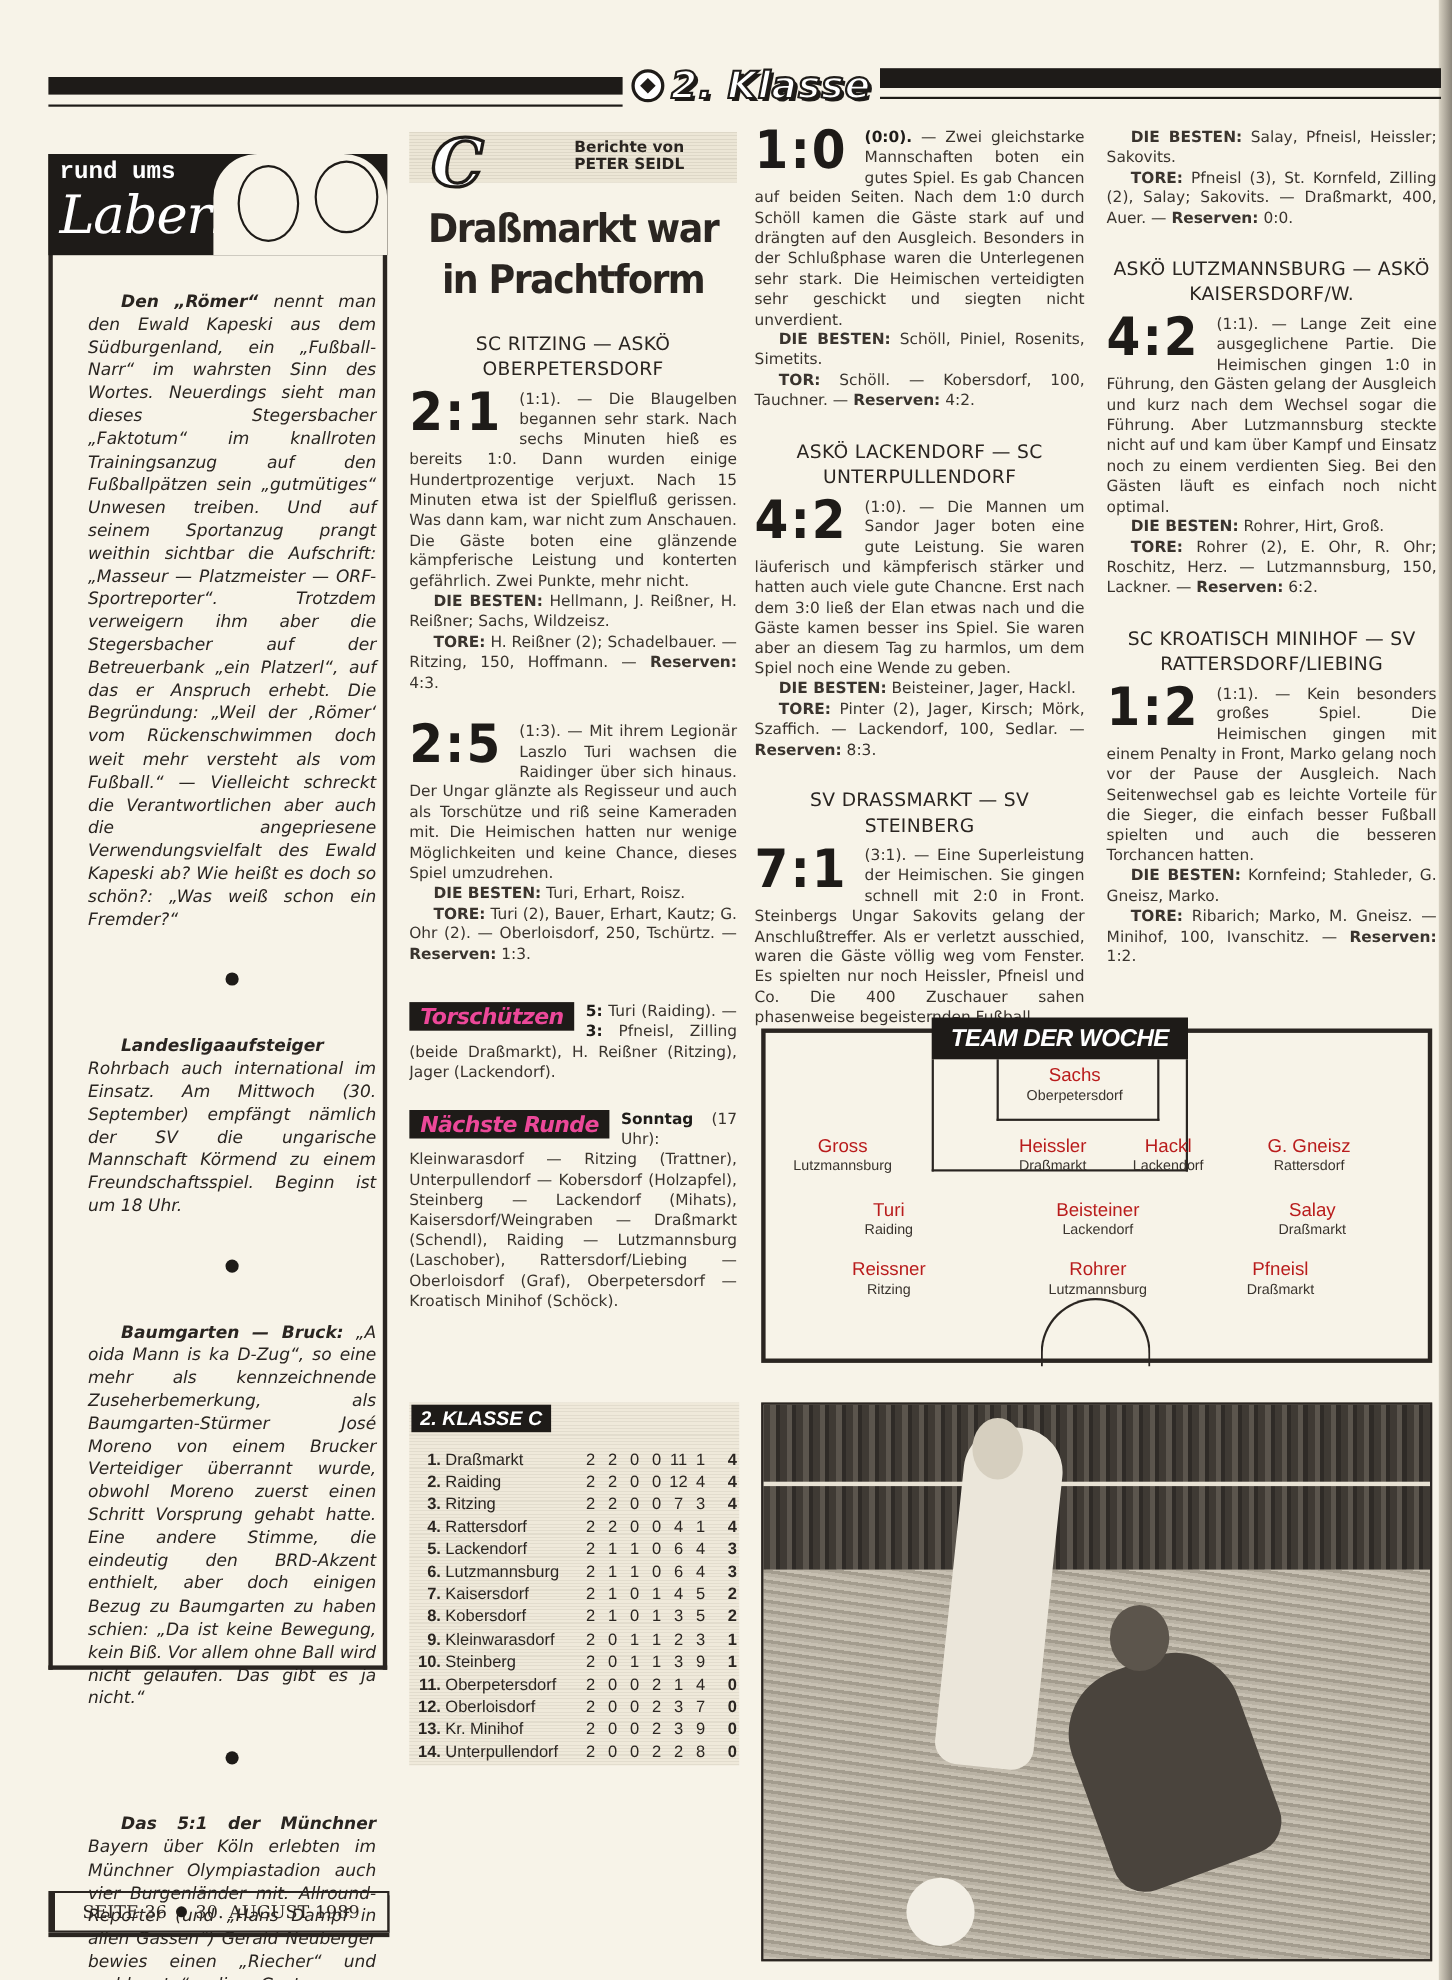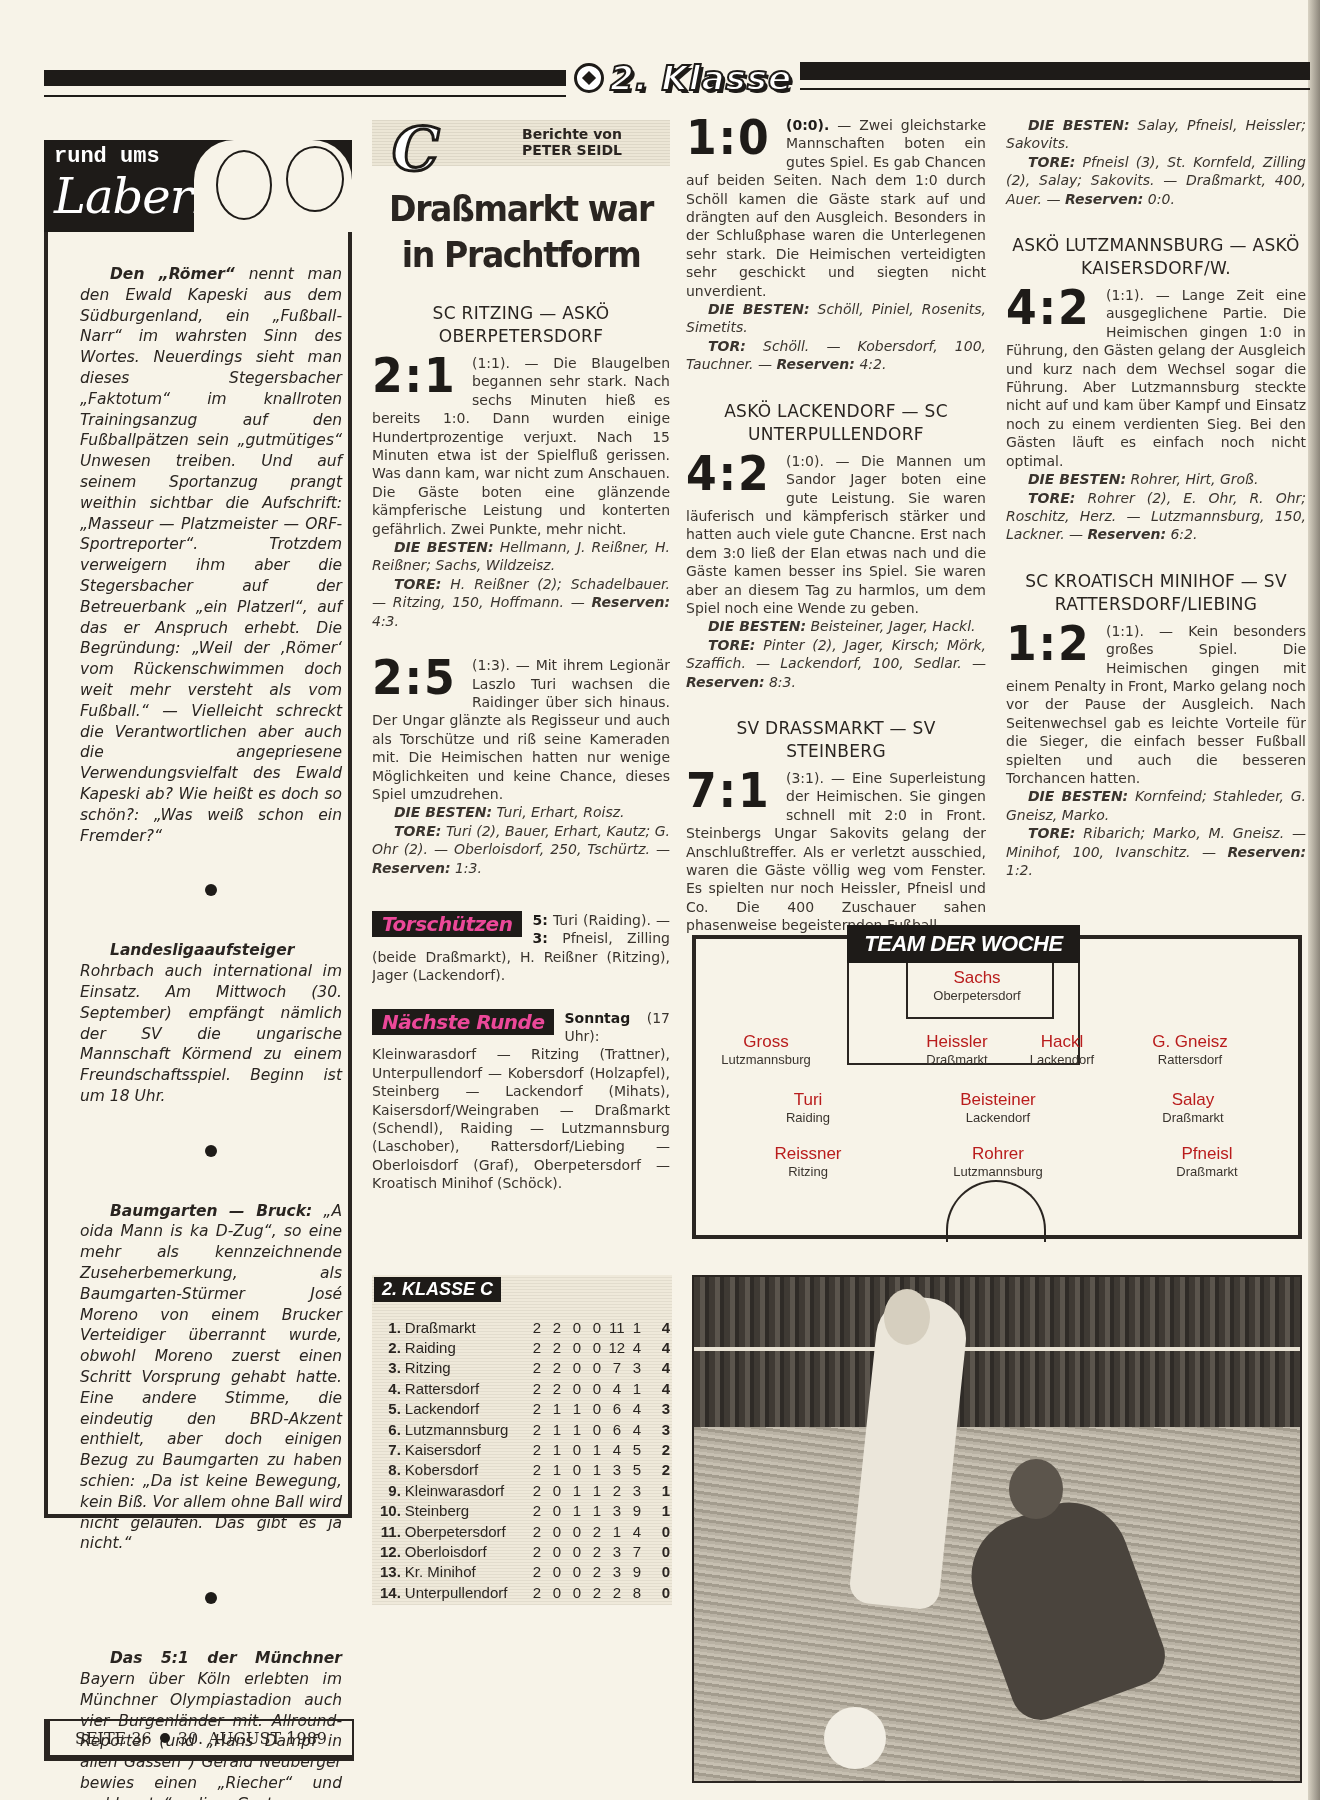--- a/index.html
+++ b/index.html
@@ -35,21 +35,21 @@
   .byline { position: absolute; left: 372px; top: 120px; width: 298px; height: 46px; background: repeating-linear-gradient(0deg, #ddd7c7 0 1px, #ece6d6 1px 3px); }
   .byline .c { position: absolute; left: 20px; top: -6px; font-family: "DejaVu Serif", serif; font-weight: bold; font-style: italic; font-size: 60px; color: #fff; -webkit-text-stroke: 3px #1e1b18; }
   .byline .t { position: absolute; left: 120px; top: 6px; width: 160px; text-align: center; font-family: "DejaVu Sans", sans-serif; font-weight: bold; font-size: 14px; line-height: 16px; }
   .headline { position: absolute; left: 372px; top: 186px; width: 298px; text-align: center; font-family: "DejaVu Sans", sans-serif; font-weight: bold; font-size: 36px; line-height: 46px; letter-spacing: -1.5px; transform: scaleX(0.92); }
 
   .col { position: absolute; font-family: "DejaVu Sans", sans-serif; font-size: 14px; line-height: 18.4px; color: #3a342e; }
   .match-title { text-align: center; font-size: 17px; line-height: 23px; font-weight: normal; letter-spacing: 0.3px; margin-bottom: 6px; color: #2a2521; }
   .score { float: left; font-weight: bold; font-size: 48px; line-height: 38px; margin: 2px 8px 0 0; letter-spacing: 2px; color: #1e1b18; transform: scaleX(0.92); transform-origin: left; }
   .body { text-align: justify; }
   .body b { color: #1e1b18; }
-  .line { text-indent: 22px; text-align: justify; font-style: italic; }
+  .line { text-indent: 22px; text-align: justify; }
   .match { margin-bottom: 26px; }
 
   .box-label { display: inline-block; background: #1e1b18; color: #ec4899; font-style: italic; font-weight: bold; font-size: 20px; padding: 4px 10px; letter-spacing: -0.5px; float: left; margin: 0 10px 2px 0; }
 
   
   .tbl-wrap { position: absolute; left: 372px; top: 1275px; width: 300px; height: 330px; background: repeating-linear-gradient(0deg, #e2dccd 0 1px, #efe9da 1px 3px); }
   .tbl-head { position: absolute; left: 2px; top: 2px; background: #1e1b18; color: #fff; font-weight: bold; font-style: italic; font-size: 18px; padding: 2px 8px; }
   .tbl { position: absolute; left: 8px; top: 42px; width: 290px; border-collapse: collapse; font-family: "Liberation Sans", sans-serif; font-size: 15px; }
   .tbl td { height: 20.4px; padding: 0; color: #2a2521; }
   .tbl td.pos { width: 24px; text-align: right; font-weight: bold; padding-right: 4px; }
@@ -416,21 +416,21 @@
         <div class="pc">Draßmarkt</div>
       </div>
       <div class="player" style="left: 808px; top: 1144px;">
         <div class="pn">Reissner</div>
         <div class="pc">Ritzing</div>
       </div>
       <div class="player" style="left: 998px; top: 1144px;">
         <div class="pn">Rohrer</div>
         <div class="pc">Lutzmannsburg</div>
       </div>
-      <div class="player" style="left: 1207px; top: 1144px;">
+      <div class="player" style="left: 1164px; top: 1144px;">
         <div class="pn">Pfneisl</div>
         <div class="pc">Draßmarkt</div>
       </div>
     </div>
 
   <div class="photo">
     <div class="hedge"></div>
     <div class="rail"></div>
     <div class="grass"></div>
     <div class="p1"></div>

